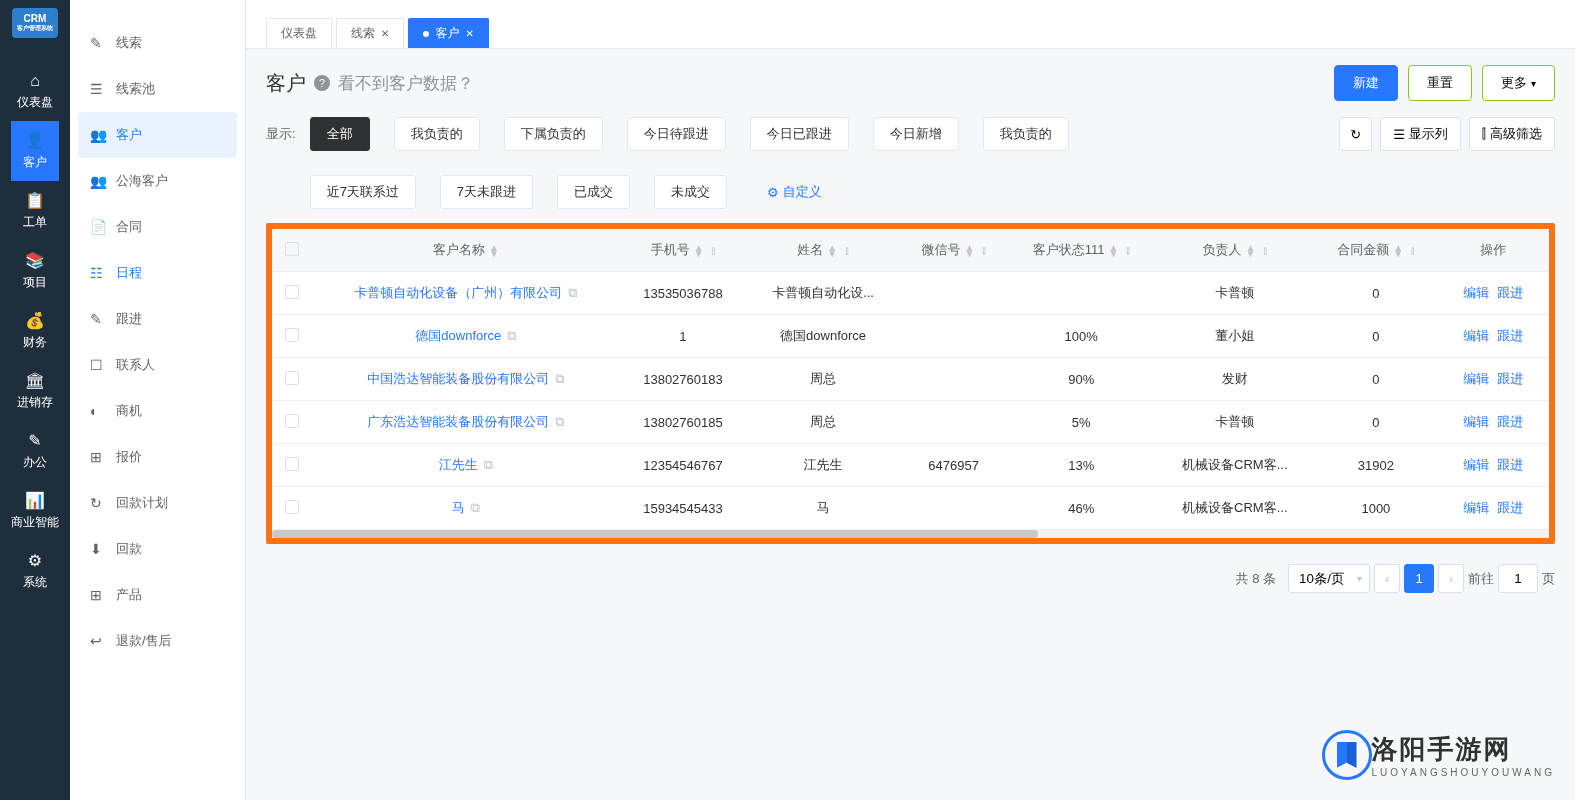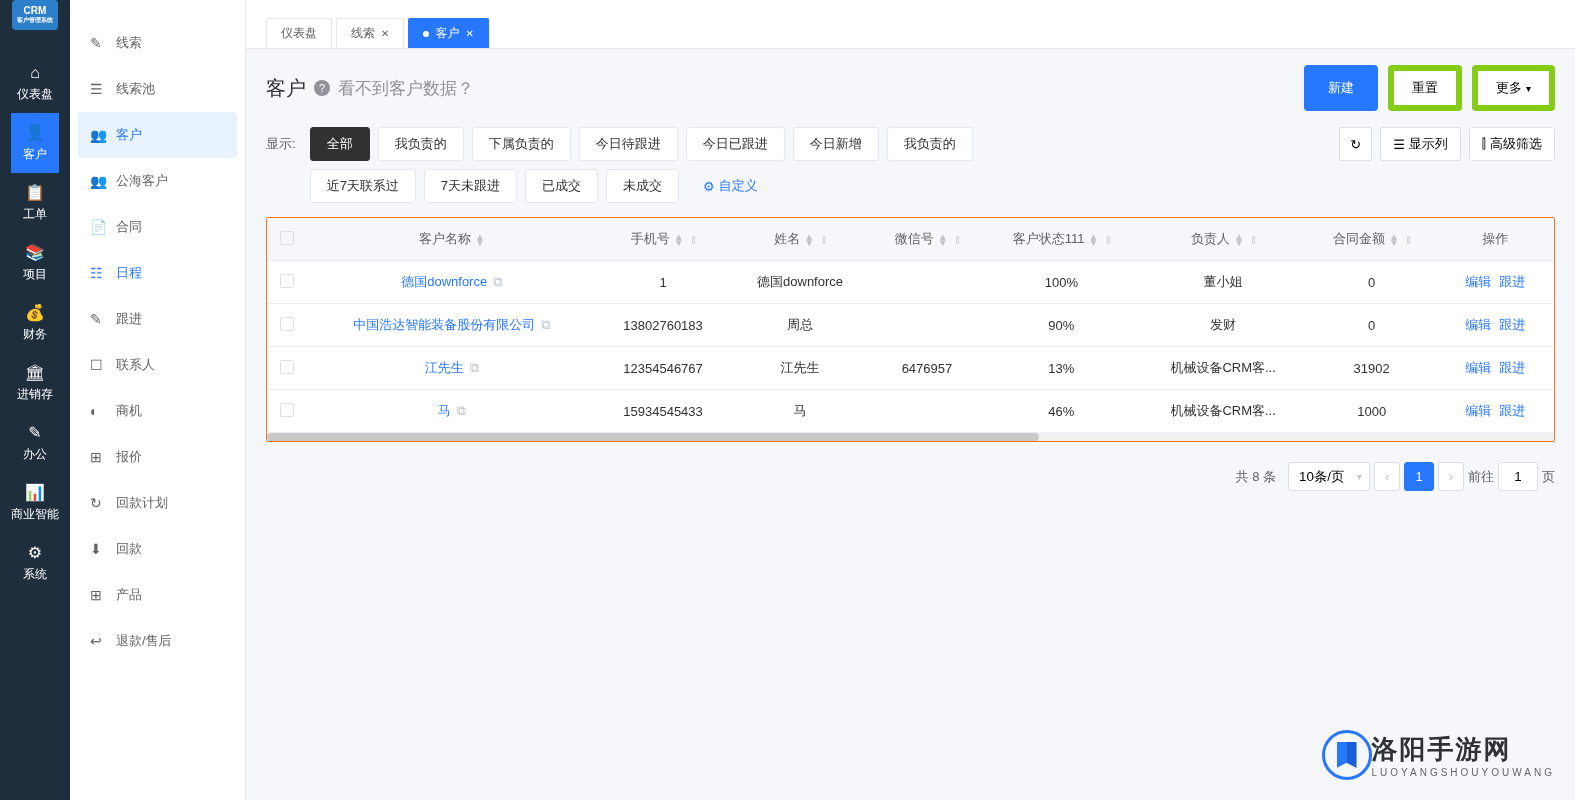--- a/index.html
+++ b/index.html
@@ -1,20 +1,20 @@
 <!DOCTYPE html>
 <html><head>
   <meta charset="utf-8">
   <style>
     * { margin: 0; padding: 0; box-sizing: border-box; }
     body { font-family: -apple-system, "PingFang SC", "Microsoft YaHei", sans-serif; font-size: 13px; color: #303133; background: #fff; overflow: hidden; }
     .app { display: flex; height: 800px; width: 1575px; }
     
     
-    .nav-dark { width: 70px; background: #1f2e3d; color: #fff; display: flex; flex-direction: column; align-items: center; padding-top: 0; }
+    .nav-dark { width: 70px; background: #1f2e3d; color: #fff; display: flex; flex-direction: column; align-items: center; padding-top: 8px; }
     .nav-dark .logo { width: 46px; height: 30px; background: #2d7fcc; border-radius: 4px; display: flex; align-items: center; justify-content: center; font-size: 10px; font-weight: bold; margin-bottom: 24px; flex-direction: column; }
     .nav-dark .logo small { font-size: 6px; }
     .nav-dark .nav-item { width: 100%; padding: 10px 0; text-align: center; cursor: pointer; font-size: 12px; }
     .nav-dark .nav-item.active { background: #2878ff; }
     .nav-dark .nav-item .icon { display: block; font-size: 16px; margin-bottom: 4px; }
     
     
     .nav-light { width: 176px; background: #fff; border-right: 1px solid #e6e6e6; padding-top: 20px; }
     .nav-light .menu-item { display: flex; align-items: center; padding: 14px 20px; cursor: pointer; color: #606266; gap: 10px; }
     .nav-light .menu-item.active { background: #e8f3ff; color: #2878ff; border-radius: 4px; margin: 0 8px; padding: 14px 12px; }
@@ -35,40 +35,40 @@
     .tab-chip .dot { width: 6px; height: 6px; border-radius: 50%; background: #fff; display: inline-block; }
     
     
     .content { padding: 16px 20px; flex: 1; overflow: auto; }
     .page-header { display: flex; align-items: center; justify-content: space-between; margin-bottom: 16px; }
     .page-title-wrap { display: flex; align-items: center; gap: 8px; }
     .page-title { font-size: 20px; font-weight: 500; }
     .help-icon { width: 16px; height: 16px; border-radius: 50%; background: #909399; color: #fff; display: inline-flex; align-items: center; justify-content: center; font-size: 11px; }
     .help-text { color: #909399; font-size: 17px; }
     .header-actions { display: flex; gap: 10px; }
-    .btn { padding: 8px 18px; border-radius: 4px; font-size: 13px; cursor: pointer; border: 6px solid #84cc16; background: #fff; }
+    .btn { padding: 8px 18px; border-radius: 4px; font-size: 13px; cursor: pointer; border: 1px solid #84cc16; background: #fff; }
     .btn.primary { background: #2878ff; color: #fff; border-color: #2878ff; }
     .btn .chevron { margin-left: 4px; font-size: 10px; }
     
     
     .filter-row { display: flex; align-items: flex-start; gap: 14px; margin-bottom: 14px; flex-wrap: wrap; }
     .search-box { width: 200px; padding: 8px 12px; border: 1px solid #dcdfe6; border-radius: 4px; display: flex; align-items: center; background: #fff; }
     .search-box input { border: none; outline: none; flex: 1; font-size: 13px; background: transparent; }
     .search-box .search-icon { color: #c0c4cc; }
     .filter-label { padding: 8px 0; color: #606266; }
-    .filter-chips { display: flex; gap: 8px; flex-wrap: wrap; max-width: 760px; }
+    .filter-chips { display: flex; gap: 24px; flex-wrap: wrap; max-width: 760px; }
     .chip { padding: 7px 16px; border: 1px solid #e4e7ed; border-radius: 3px; cursor: pointer; background: #fff; font-size: 13px; }
     .chip.active { background: #303133; color: #fff; border-color: #303133; }
     .chip.link { color: #2878ff; border: none; background: transparent; display: flex; align-items: center; gap: 4px; }
     .toolbar-right { display: flex; gap: 8px; margin-left: auto; }
     .tool-btn { padding: 7px 12px; border: 1px solid #dcdfe6; border-radius: 3px; cursor: pointer; background: #fff; display: flex; align-items: center; gap: 4px; font-size: 13px; }
     .tool-btn.icon-only { padding: 7px 10px; }
     
     
-    .table-wrap { background: #fff; border: 1px solid #f97316; border-radius: 2px; overflow-x: auto; }
+    .table-wrap { background: #fff; border: 6px solid #f97316; border-radius: 2px; overflow-x: auto; }
     table { width: 100%; border-collapse: collapse; min-width: 1260px; }
     th, td { padding: 12px 10px; text-align: center; border-bottom: 1px solid #ebeef5; font-size: 13px; white-space: nowrap; }
     th { background: #f5f7fa; color: #606266; font-weight: 500; position: relative; }
     th .sort { color: #c0c4cc; font-size: 10px; margin-left: 4px; display: inline-flex; flex-direction: column; line-height: 6px; vertical-align: middle; }
     th .filter-icon { color: #c0c4cc; font-size: 11px; margin-left: 8px; }
     td.name-cell a { color: #2878ff; cursor: pointer; text-decoration: none; }
     td.name-cell .copy-icon { color: #c0c4cc; margin-left: 6px; cursor: pointer; }
     td.actions a { color: #2878ff; margin: 0 4px; cursor: pointer; text-decoration: none; }
     .checkbox { width: 14px; height: 14px; border: 1px solid #dcdfe6; border-radius: 2px; display: inline-block; cursor: pointer; }
     .ellipsis { max-width: 140px; overflow: hidden; text-overflow: ellipsis; }
@@ -277,37 +277,59 @@
                 <th><span>合同金额</span><span class="sort">
                     <span>▲</span>
                     <span>▼</span>
                   </span><span class="filter-icon">⫾</span></th>
                 <th><span>操作</span></th>
               </tr>
             </thead>
           <tbody id="tbody">
               <tr>
     <td><span class="checkbox"></span></td>
+    <td class="name-cell"><a>卡普顿自动化设备（广州）有限公司</a><span class="copy-icon">⧉</span></td>
+    <td>13535036788</td>
+    <td class="ellipsis">卡普顿自动化设...</td>
+    <td></td>
+    <td></td>
+    <td class="ellipsis">卡普顿</td>
+    <td>0</td>
+    <td class="actions"><a>编辑</a><a>跟进</a></td>
+  </tr>
+              <tr>
+    <td><span class="checkbox"></span></td>
     <td class="name-cell"><a>德国downforce</a><span class="copy-icon">⧉</span></td>
     <td>1</td>
     <td class="ellipsis">德国downforce</td>
     <td></td>
     <td>100%</td>
     <td class="ellipsis">董小姐</td>
     <td>0</td>
     <td class="actions"><a>编辑</a><a>跟进</a></td>
   </tr>
               <tr>
     <td><span class="checkbox"></span></td>
     <td class="name-cell"><a>中国浩达智能装备股份有限公司</a><span class="copy-icon">⧉</span></td>
     <td>13802760183</td>
     <td class="ellipsis">周总</td>
     <td></td>
     <td>90%</td>
     <td class="ellipsis">发财</td>
+    <td>0</td>
+    <td class="actions"><a>编辑</a><a>跟进</a></td>
+  </tr>
+              <tr>
+    <td><span class="checkbox"></span></td>
+    <td class="name-cell"><a>广东浩达智能装备股份有限公司</a><span class="copy-icon">⧉</span></td>
+    <td>13802760185</td>
+    <td class="ellipsis">周总</td>
+    <td></td>
+    <td>5%</td>
+    <td class="ellipsis">卡普顿</td>
     <td>0</td>
     <td class="actions"><a>编辑</a><a>跟进</a></td>
   </tr>
               <tr>
     <td><span class="checkbox"></span></td>
     <td class="name-cell"><a>江先生</a><span class="copy-icon">⧉</span></td>
     <td>12354546767</td>
     <td class="ellipsis">江先生</td>
     <td>6476957</td>
     <td>13%</td>

